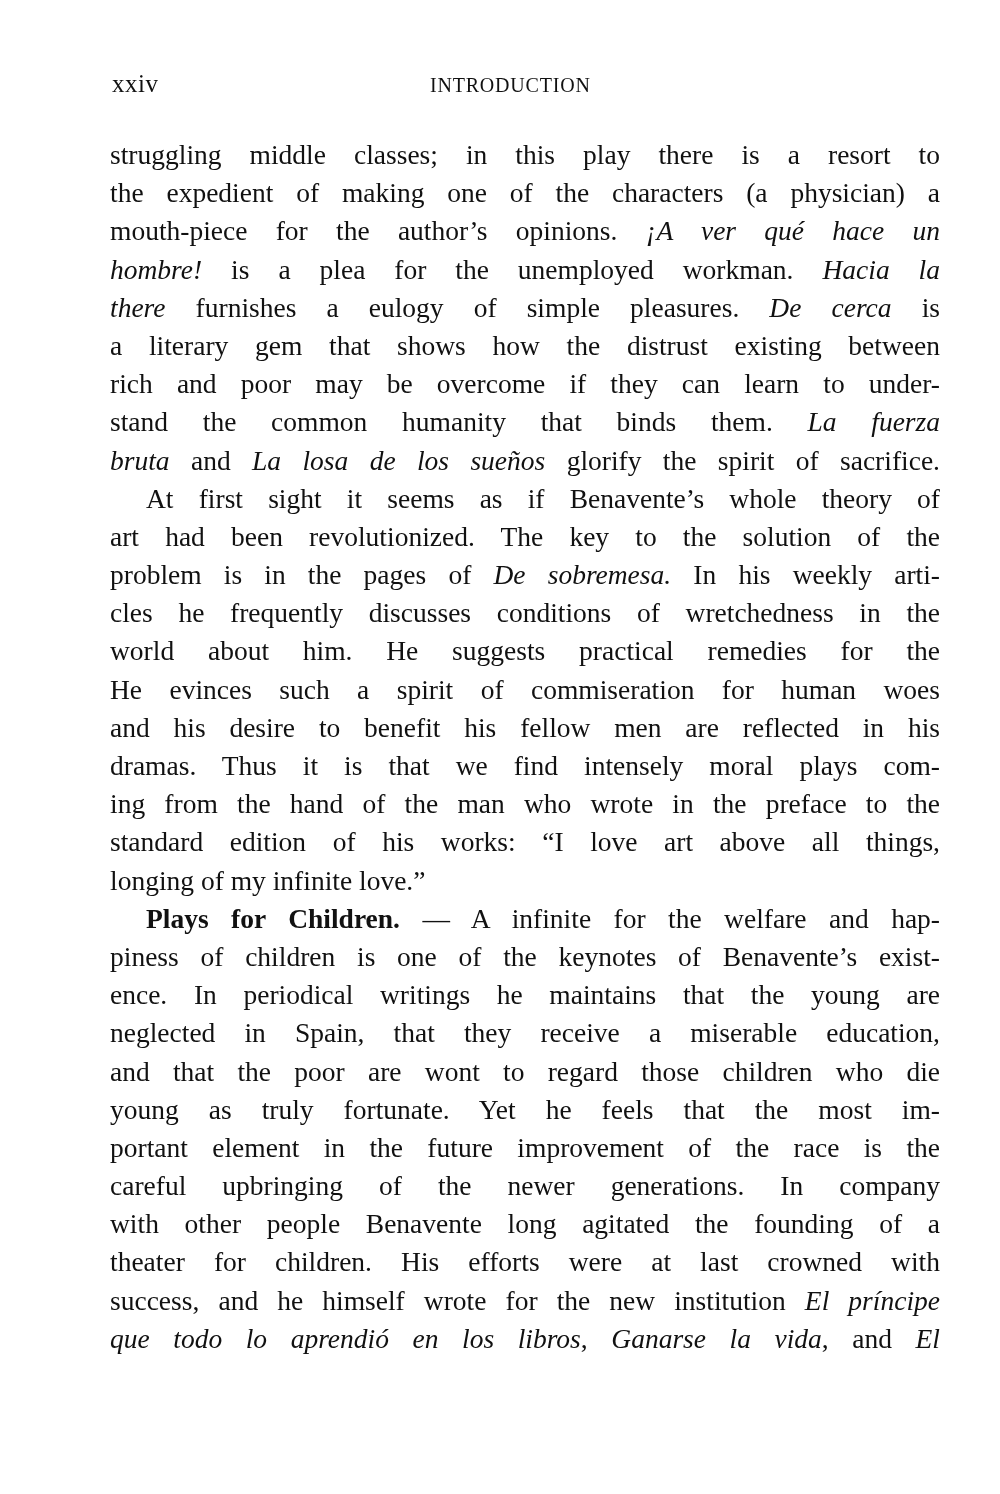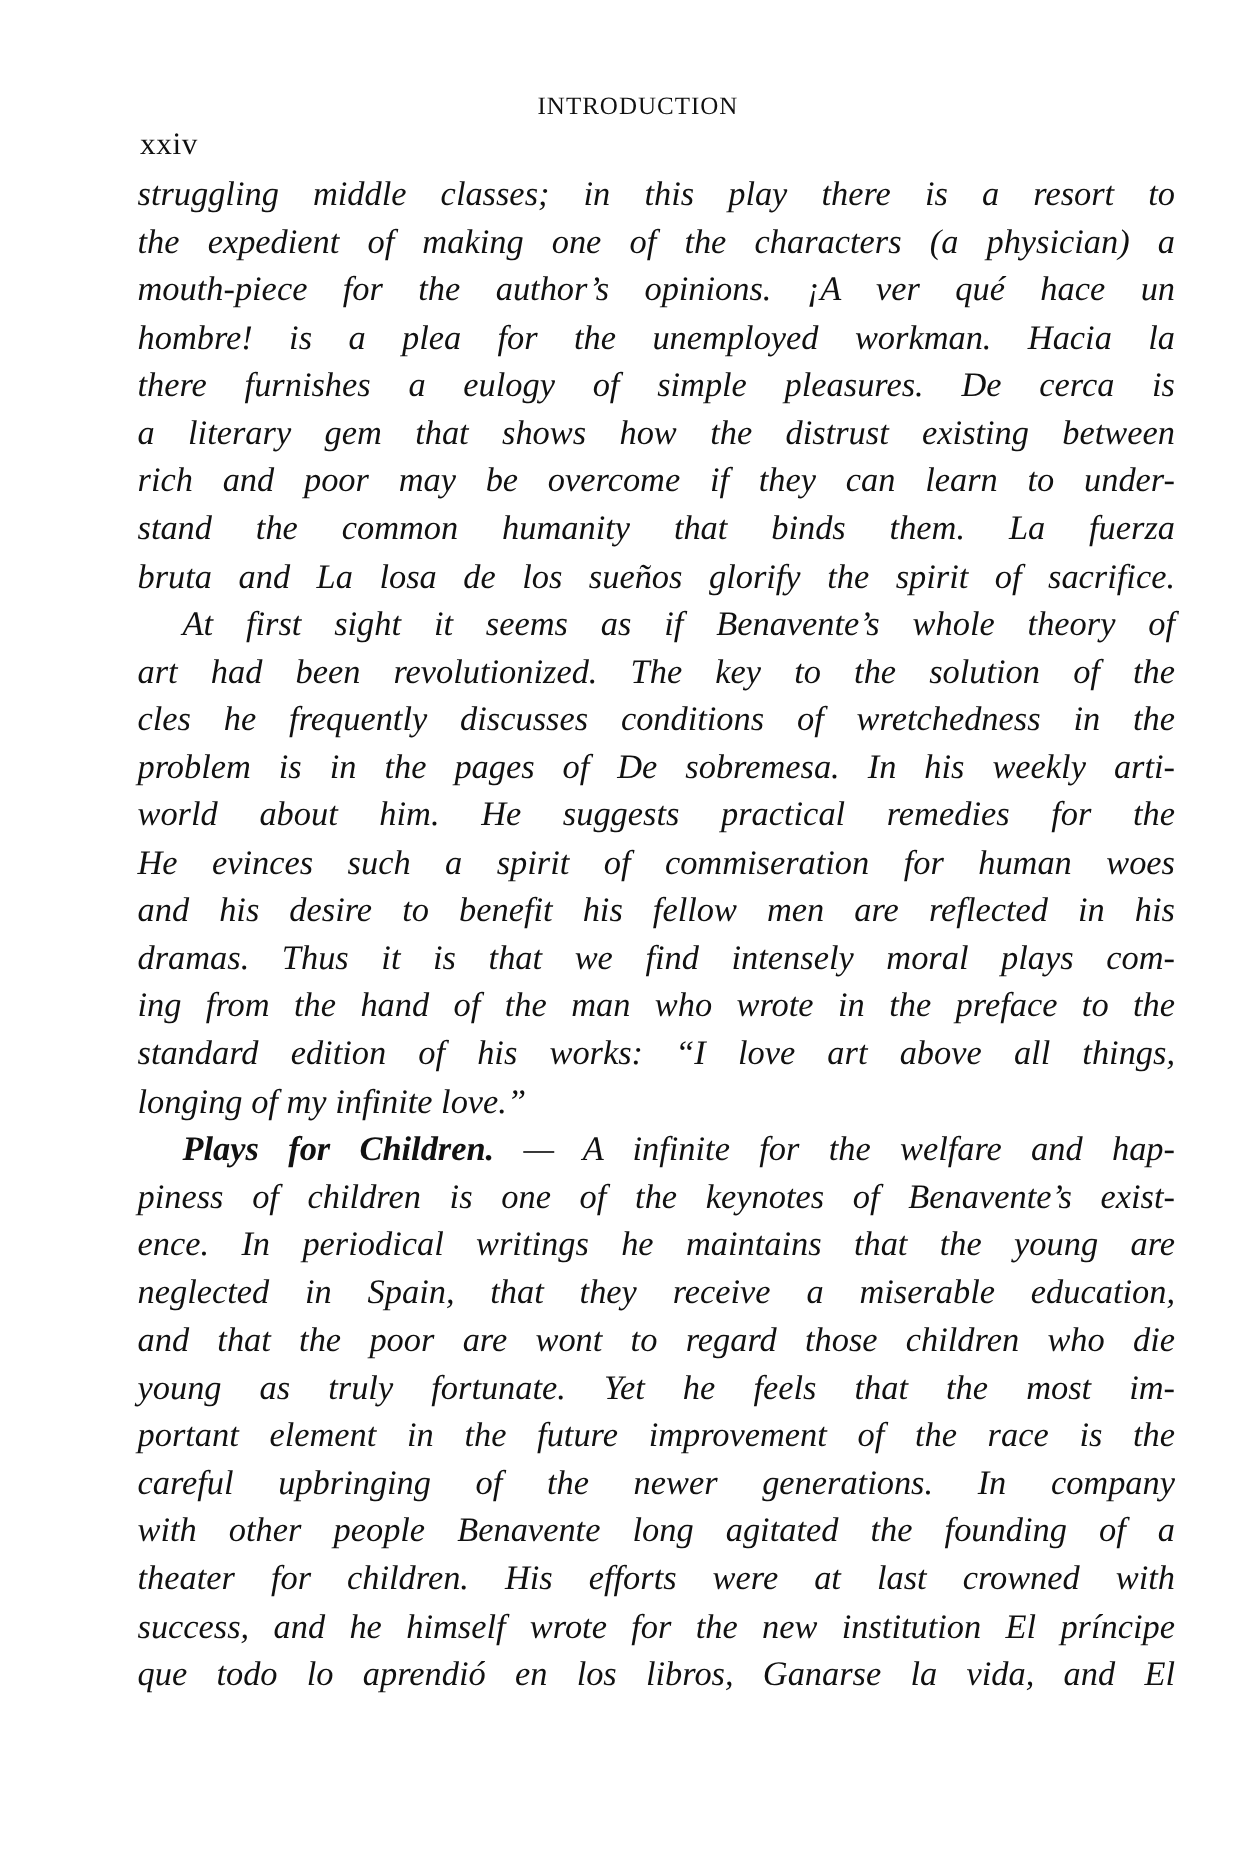--- a/index.html
+++ b/index.html
@@ -1,26 +1,26 @@
 <!DOCTYPE html>
 <html><head>
 <meta charset="utf-8">
 <style>
   html, body { margin: 0; padding: 0; background: #ffffff; }
   body { width: 1000px; height: 1494px; position: relative; overflow: hidden;
          font-family: "Liberation Serif", "DejaVu Serif", serif; color: #111; }
   .header { position: absolute; top: 70px; left: 112px; width: 826px; height: 40px; }
-  .folio { position: absolute; left: 0; top: 0; font-size: 25px; letter-spacing: 0.5px; margin-top: 32px; }
+  .folio { position: absolute; left: 0; top: 0; font-size: 25px; letter-spacing: 0.5px; }
   .running-head { position: absolute; left: 318px; top: 4px; font-size: 20px; letter-spacing: 0.8px; }
   .body { position: absolute; top: 136px; left: 110px; width: 830px; }
   .line { display: block; height: 38.2px; line-height: 38.2px; font-size: 27.5px;
           text-align: justify; text-align-last: justify; white-space: nowrap; overflow: visible; }
   .line.last { text-align-last: left; }
   .line.indent { padding-left: 36px; }
-  .line span { white-space: pre; font-style: italic; }
+  .line span { white-space: pre; }
   .it { font-style: italic; }
   .bd { font-weight: bold; }
 </style>
 </head>
 <body>
 
 <div class="header">
   <span class="folio">xxiv</span>
   <span class="running-head">INTRODUCTION</span>
 </div>
@@ -30,22 +30,22 @@
     <div class="line"><span>the expedient of making one of the characters (a physician) a</span></div>
     <div class="line"><span>mouth-piece for the author’s opinions. </span><span class="it">¡A ver qué hace un</span></div>
     <div class="line"><span class="it">hombre!</span><span> is a plea for the unemployed workman. </span><span class="it">Hacia la</span></div>
     <div class="line"><span class="it">there</span><span> furnishes a eulogy of simple pleasures. </span><span class="it">De cerca</span><span> is</span></div>
     <div class="line"><span>a literary gem that shows how the distrust existing between</span></div>
     <div class="line"><span>rich and poor may be overcome if they can learn to under-</span></div>
     <div class="line"><span>stand the common humanity that binds them. </span><span class="it">La fuerza</span></div>
     <div class="line"><span class="it">bruta</span><span> and </span><span class="it">La losa de los sueños</span><span> glorify the spirit of sacrifice.</span></div>
     <div class="line indent"><span>At first sight it seems as if Benavente’s whole theory of</span></div>
     <div class="line"><span>art had been revolutionized. The key to the solution of the</span></div>
+    <div class="line"><span>problem is in the pages of </span><span class="it">De sobremesa.</span><span> In his weekly arti-</span></div>
     <div class="line"><span>cles he frequently discusses conditions of wretchedness in the</span></div>
-    <div class="line"><span>problem is in the pages of </span><span class="it">De sobremesa.</span><span> In his weekly arti-</span></div>
     <div class="line"><span>world about him. He suggests practical remedies for the</span></div>
     <div class="line"><span>He evinces such a spirit of commiseration for human woes</span></div>
     <div class="line"><span>and his desire to benefit his fellow men are reflected in his</span></div>
     <div class="line"><span>dramas. Thus it is that we find intensely moral plays com-</span></div>
     <div class="line"><span>ing from the hand of the man who wrote in the preface to the</span></div>
     <div class="line"><span>standard edition of his works: “I love art above all things,</span></div>
     <div class="line last"><span>longing of my infinite love.”</span></div>
     <div class="line indent"><span class="bd">Plays for Children.</span><span> — A infinite for the welfare and hap-</span></div>
     <div class="line"><span>piness of children is one of the keynotes of Benavente’s exist-</span></div>
     <div class="line"><span>ence. In periodical writings he maintains that the young are</span></div>

